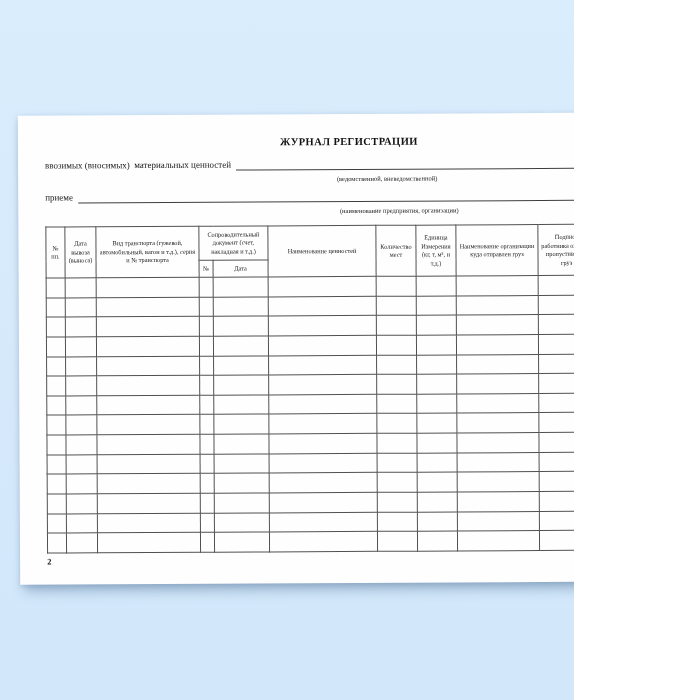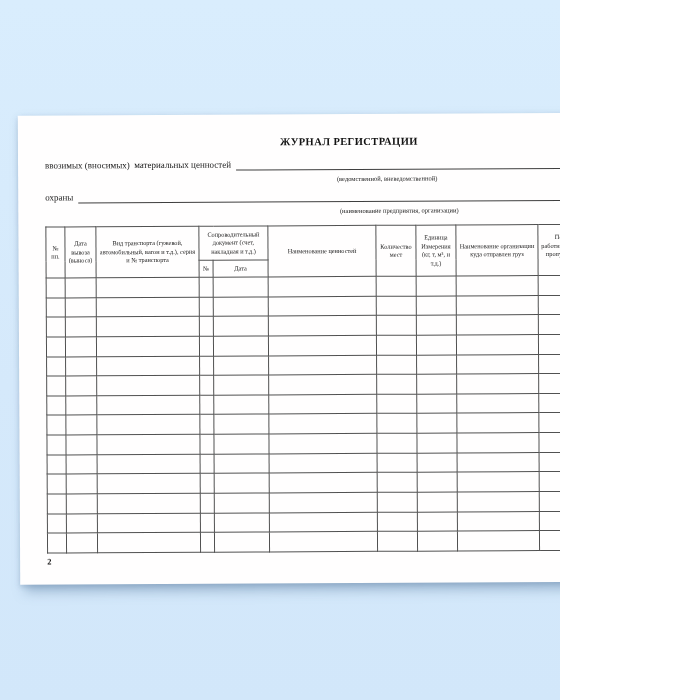--- a/index.html
+++ b/index.html
@@ -8,20 +8,21 @@
     width: 700px;
     height: 700px;
     font-family: "Liberation Serif", "DejaVu Serif", serif;
   }
   .scene {
     position: relative;
     width: 560px;
     height: 700px;
     background: linear-gradient(180deg, #d9edfd 0%, #d5e9fb 55%, #d2e7fa 100%);
     overflow: hidden;
+    padding-left: 14px;
   }
   .paper {
     position: absolute;
     left: 19px;
     top: 114px;
     width: 661px;
     height: 469px;
     background: #fffefe;
     box-shadow: 5px 7px 12px rgba(104, 136, 170, 0.50),
                 0 2px 5px rgba(104, 136, 170, 0.35);
@@ -122,21 +123,21 @@
 
       <h1 class="title">ЖУРНАЛ РЕГИСТРАЦИИ</h1>
 
       <div class="fill-row row1">
         <span class="lbl">ввозимых (вносимых)&nbsp; материальных ценностей</span>
         <span class="rule"></span>
       </div>
       <div class="caption cap1">(ведомственной, вневедомственной)</div>
 
       <div class="fill-row row2">
-        <span class="lbl">охраны</span>
+        <span class="lbl">приеме</span>
         <span class="rule"></span>
       </div>
       <div class="caption cap2">(наименование предприятия, организации)</div>
 
       <table class="journal">
         <colgroup>
           <col style="width:19px">
           <col style="width:31px">
           <col style="width:103px">
           <col style="width:14px">

